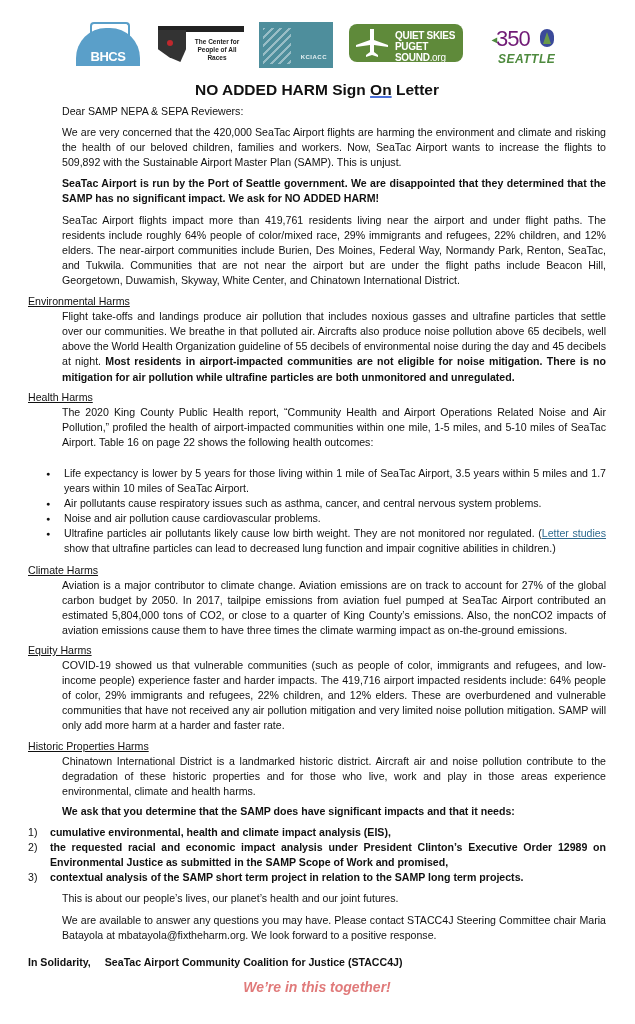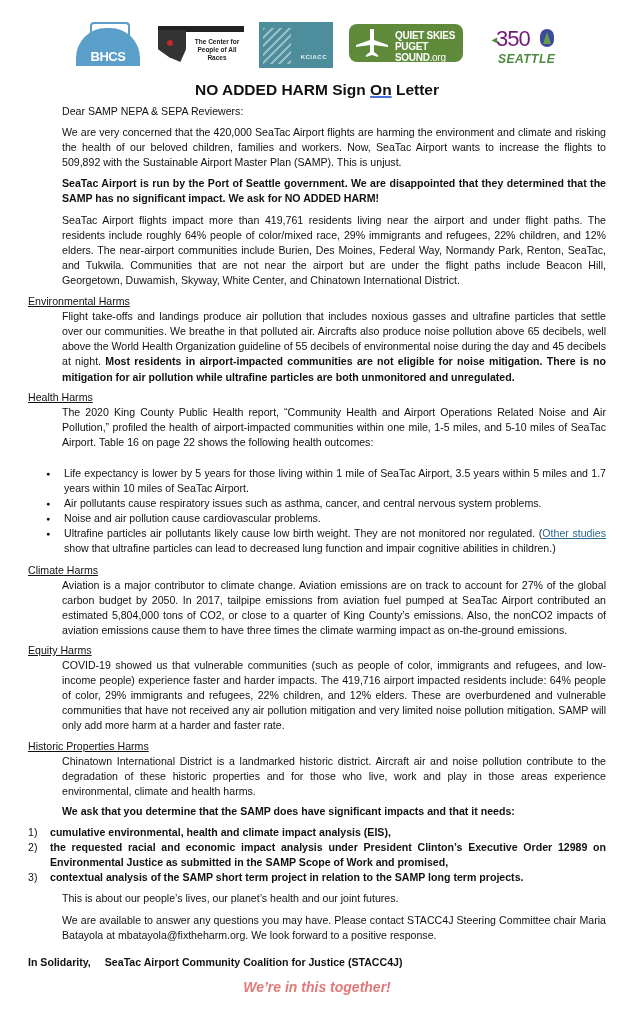--- a/index.html
+++ b/index.html
@@ -105,21 +105,21 @@
     <p><span>Flight take-offs and landings produce air pollution that includes noxious gasses and ultrafine particles that settle over our communities. We breathe in that polluted  air. Aircrafts also produce noise pollution above 65 decibels, well above the World Health Organization guideline of 55 decibels of environmental noise during the day and 45 decibels at night. </span><span class="b">Most residents in airport-impacted communities are not eligible for noise mitigation.  There is no mitigation for air pollution while ultrafine particles are both unmonitored and unregulated.</span></p>
   </div>
 
   <div class="sec">
     <div class="heading">Health Harms</div>
     <p style="margin-bottom:16px">The 2020 King County Public Health report, “Community Health and Airport Operations Related Noise and Air Pollution,” profiled the health of airport-impacted communities within one mile, 1-5 miles, and 5-10 miles of SeaTac Airport. Table 16 on page 22 shows the following health outcomes:</p>
     <ul class="bul">
       <li>Life expectancy is lower by 5 years for those living within 1 mile of SeaTac Airport, 3.5 years within 5 miles and 1.7 years within 10 miles of SeaTac Airport.</li>
       <li>Air pollutants cause respiratory issues such as asthma, cancer, and central nervous system problems.</li>
       <li>Noise and air pollution cause cardiovascular problems.</li>
-      <li><span>Ultrafine particles air pollutants likely cause low birth weight. They are not monitored nor regulated. (</span><a class="lnk" href="#">Other studies</a><span> show that ultrafine particles can lead to decreased lung function and impair cognitive abilities in children.)</span></li>
+      <li><span>Ultrafine particles air pollutants likely cause low birth weight. They are not monitored nor regulated. (</span><a class="lnk" href="#">Letter studies</a><span> show that ultrafine particles can lead to decreased lung function and impair cognitive abilities in children.)</span></li>
     </ul>
   </div>
 
   <div class="sec">
     <div class="heading">Climate Harms</div>
     <p>Aviation is a major contributor to climate change. Aviation emissions are on track to account for 27% of the global carbon budget by 2050. In 2017, tailpipe emissions from aviation fuel pumped at SeaTac Airport contributed an estimated 5,804,000 tons of CO2, or close to a quarter of King County’s emissions. Also, the nonCO2 impacts of aviation emissions cause them to have three times the climate warming impact as on-the-ground emissions.</p>
   </div>
 
   <div class="sec">
     <div class="heading">Equity Harms</div>

